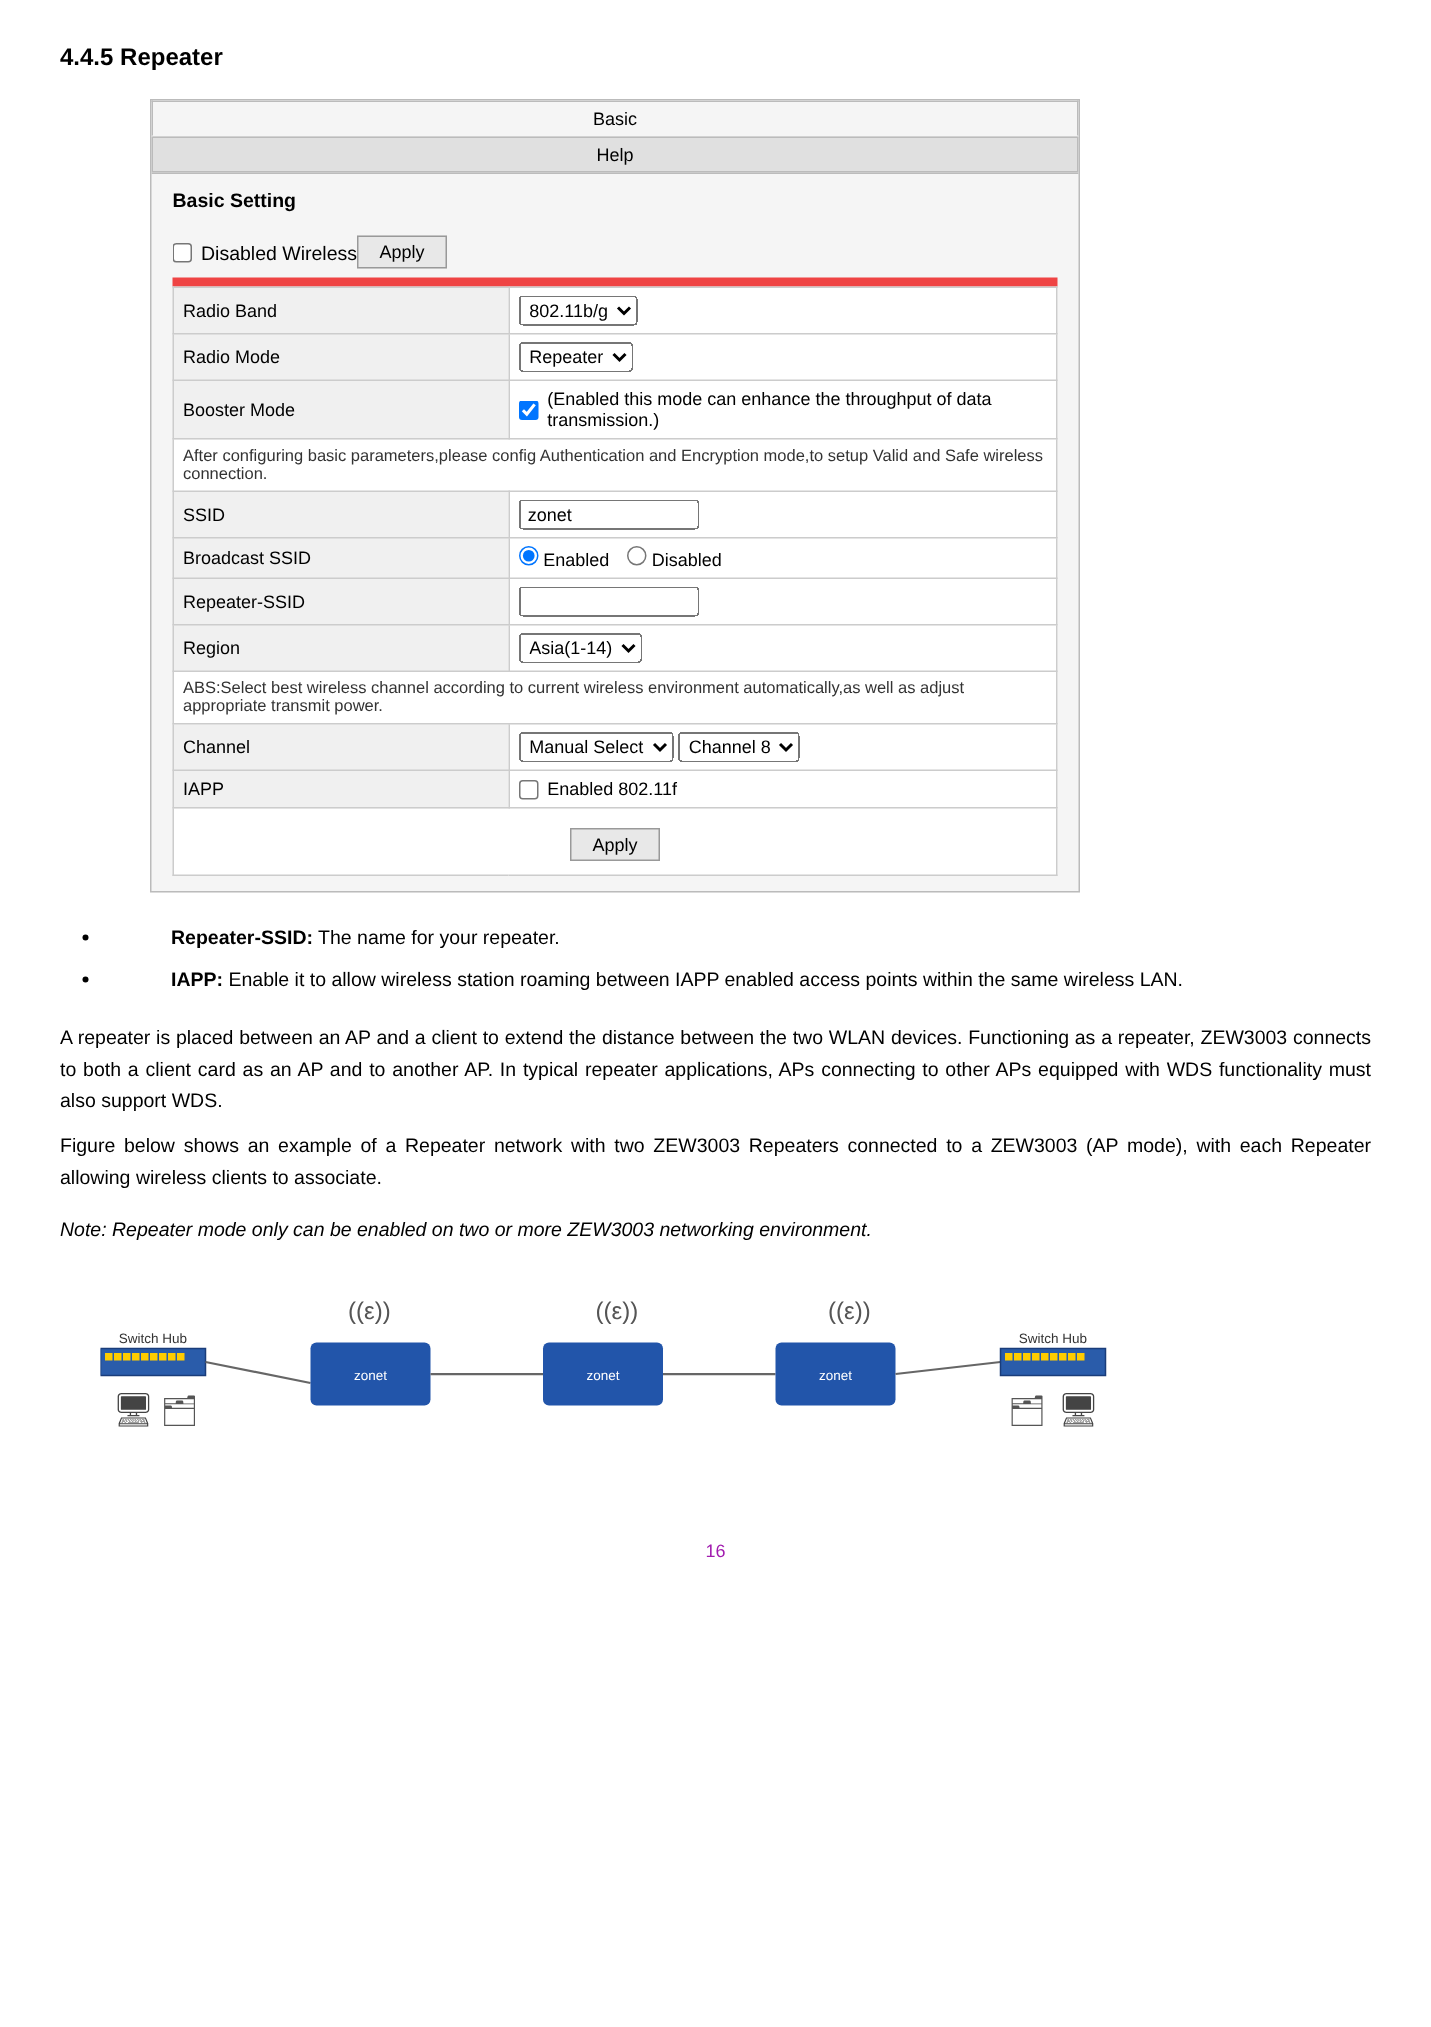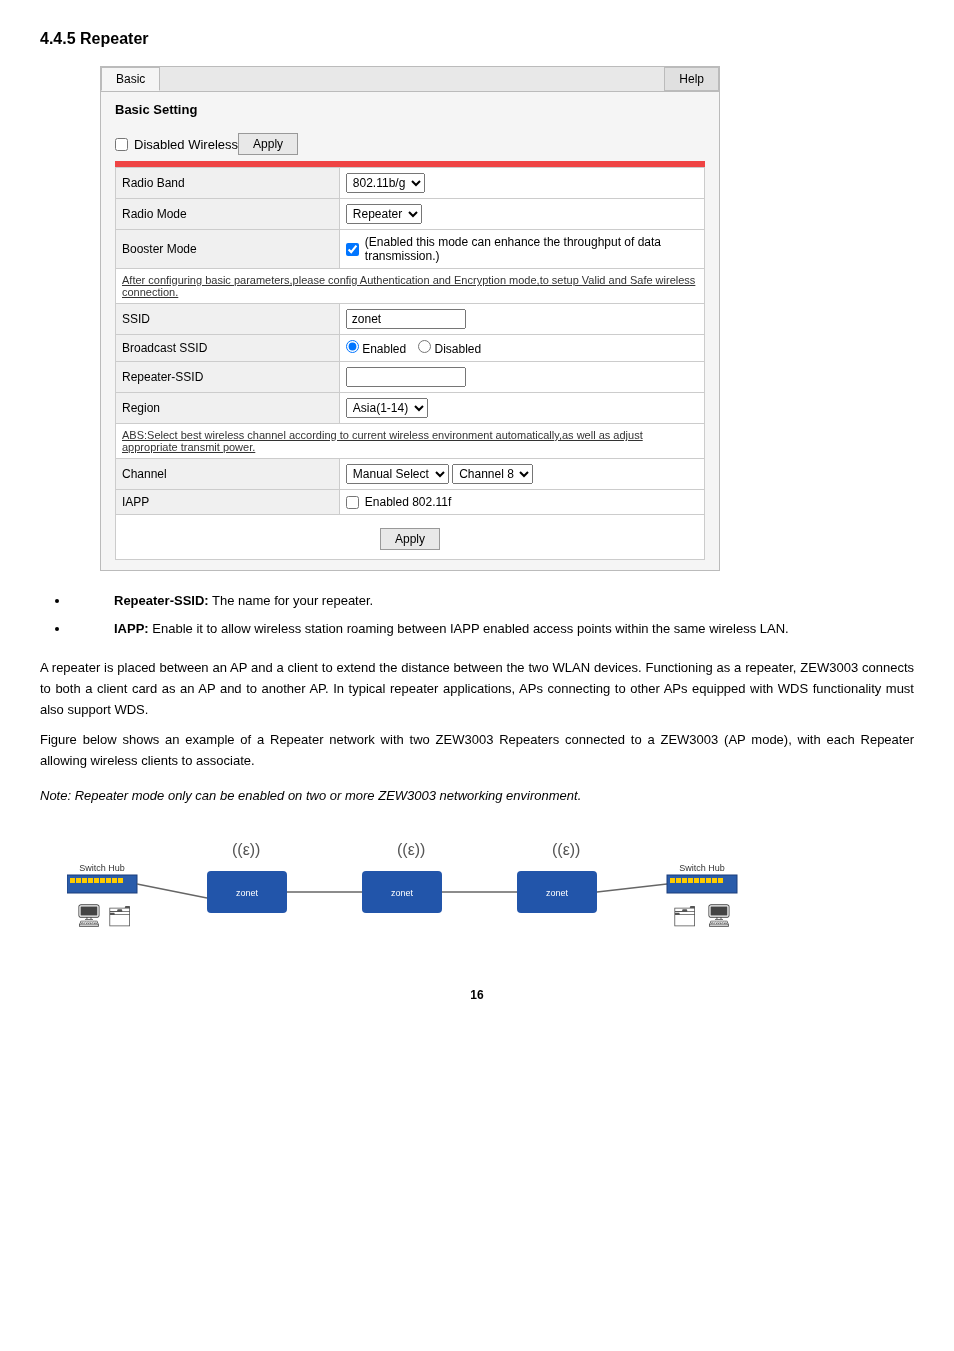--- a/index.html
+++ b/index.html
@@ -25,20 +25,21 @@
       background: #f5f5f5;
       width: 620px;
       margin-left: 60px;
     }
 
     .panel-tabs {
       display: flex;
       justify-content: space-between;
       border-bottom: 1px solid #bbb;
       background: #e8e8e8;
+      flex-direction: column;
     }
 
     .tab-btn {
       padding: 4px 14px;
       font-size: 12px;
       border: 1px solid #bbb;
       background: #e0e0e0;
       cursor: pointer;
     }
 
@@ -105,21 +106,20 @@
 
     table.settings-table td.value-cell {
       font-size: 12px;
     }
 
     .info-row td {
       background: #f8f8f8;
       font-size: 11px;
       color: #333;
       padding: 5px 6px;
-      text-decoration: underline;
     }
 
     select.small-select {
       font-size: 12px;
       padding: 1px 2px;
     }
 
     .radio-group {
       display: flex;
       align-items: center;
@@ -168,24 +168,23 @@
     }
 
     .note-text {
       font-style: italic;
       font-size: 13px;
       margin: 16px 0 10px;
     }
 
     .page-num {
       text-align: center;
-      margin-top: 15px;
-      font-size: 12px;
-      color: #000000;
-      font-weight: bold;
+      margin-top: 30px;
+      font-size: 12px;
+      color: #a21caf;
     }
 
     
     .diagram-svg-container {
       width: 100%;
       display: flex;
       justify-content: center;
       margin-top: 10px;
     }
   </style>

